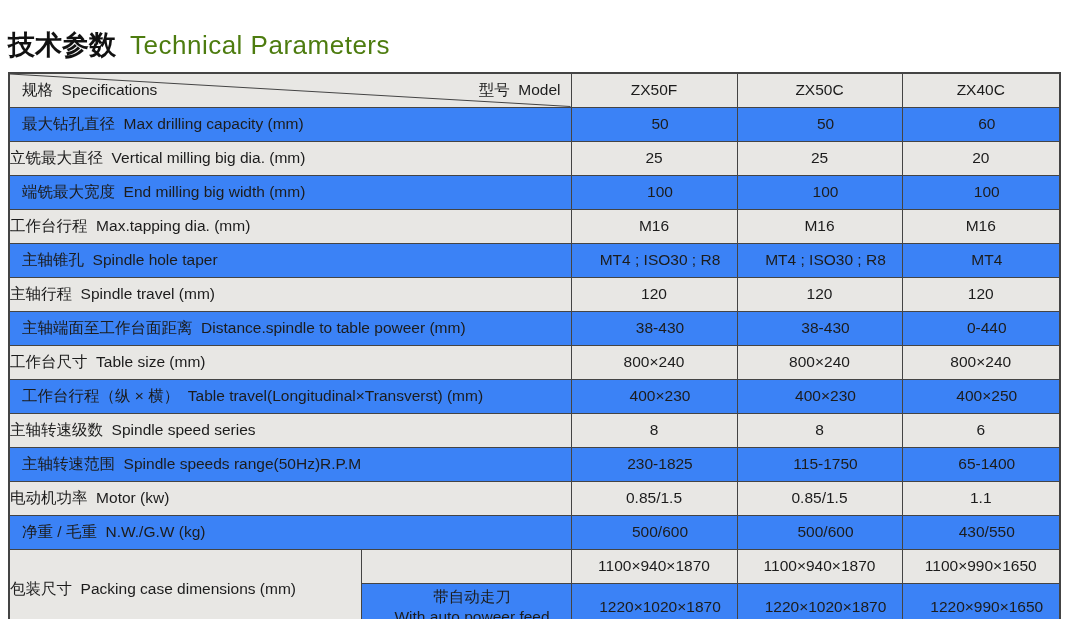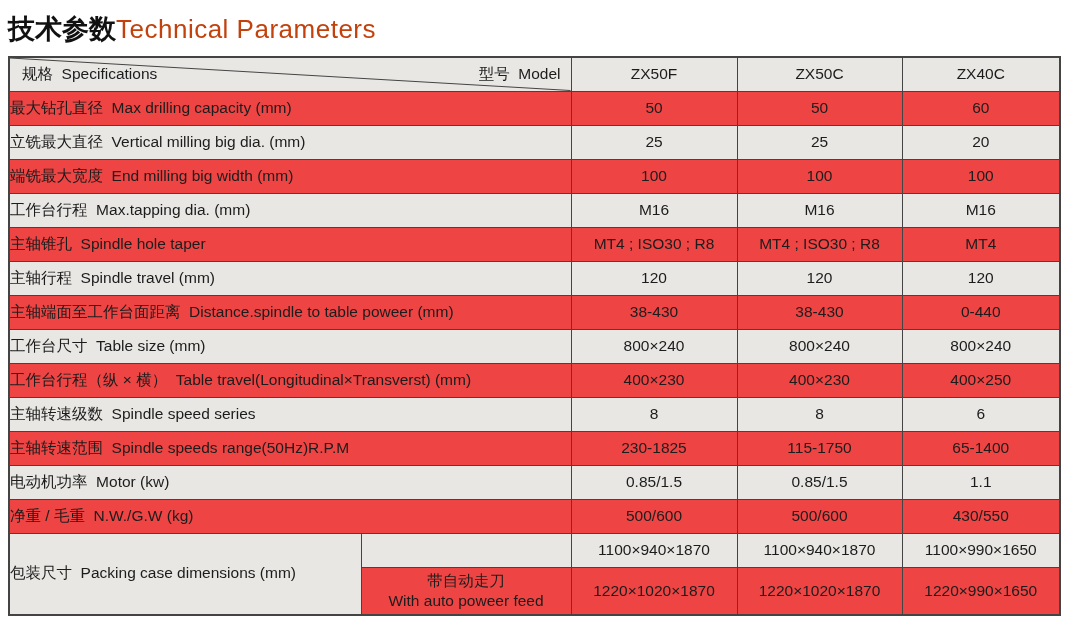--- a/index.html
+++ b/index.html
@@ -3,44 +3,44 @@
 <meta charset="utf-8">
 <style>
   html,body{margin:0;padding:0;background:#ffffff;}
   body{
     width:1067px;height:619px;
     font-family:"Liberation Sans","DejaVu Sans",sans-serif;
     color:#1c1c1c;
     -webkit-font-smoothing:antialiased;
   }
   .title{
-    padding:11px 0 0 8px;
+    padding:27px 0 0 8px;
     white-space:pre;
-    display:flex;align-items:baseline;
+    display:flex;align-items:baseline;gap:14px;
   }
   .title-zh{font-size:27px;font-weight:700;color:#111;}
-  .title-en{font-size:26px;font-weight:500;color:#c2410c;letter-spacing:0.5px;}
+  .title-en{font-size:26px;font-weight:500;color:#4d7c0f;letter-spacing:0.5px;}
 
   table.spec{
     margin:9px 0 16px 8px;
     border-collapse:collapse;
     table-layout:fixed;
     width:1051px;
     border:2px solid #444;
   }
   table.spec td{
     border:1px solid #444;
     height:34px;
     font-size:15.5px;
     padding:0;
     overflow:hidden;
     box-sizing:border-box;
   }
   tr.gray td{background:#e8e7e4;}
-  tr.white td{background:#ef4444;}
+  tr.white td{background:#3b82f6;padding-left:12px;}
   td.label{
     text-align:left;
     padding-left:12px;
     white-space:pre;
   }
   td.val{text-align:center;}
   td.model{text-align:center;font-size:16px;}
 
   td.diag-cell{position:relative;padding:0;}
   .diag-inner{

